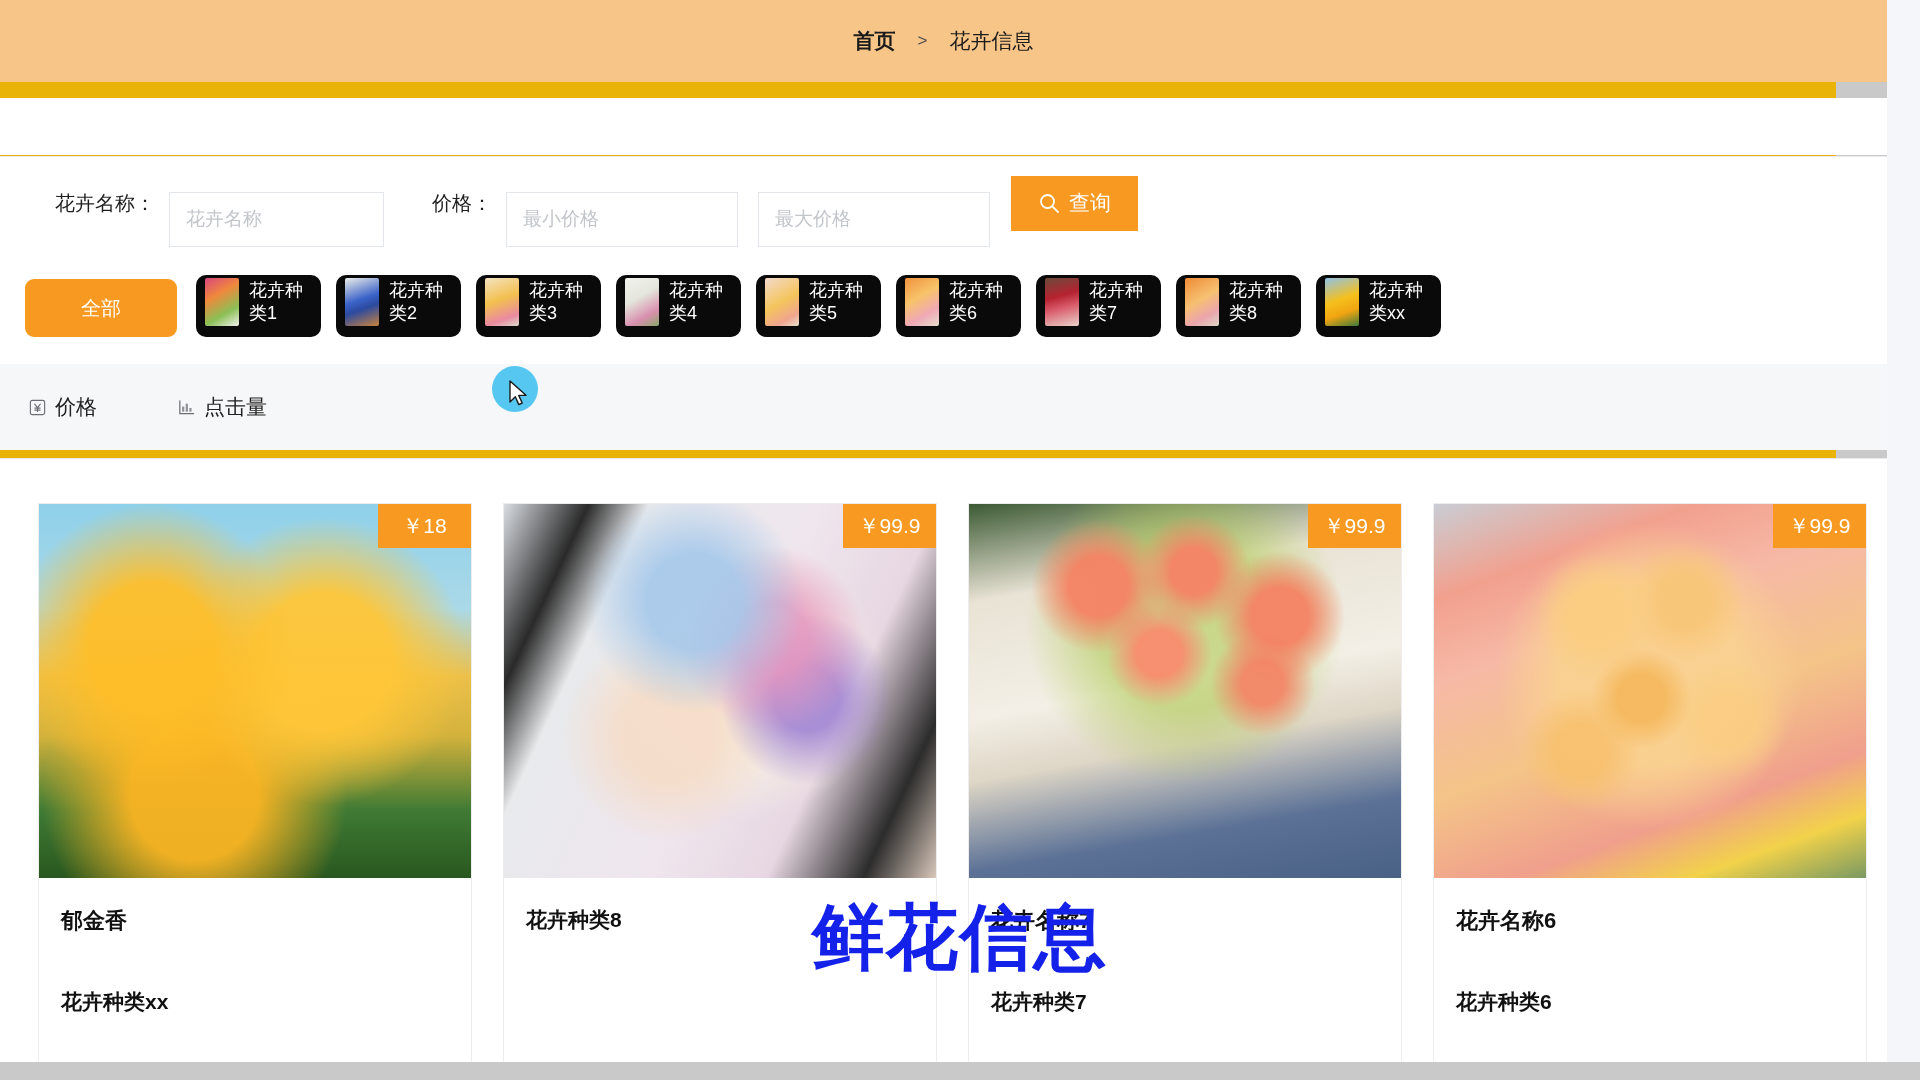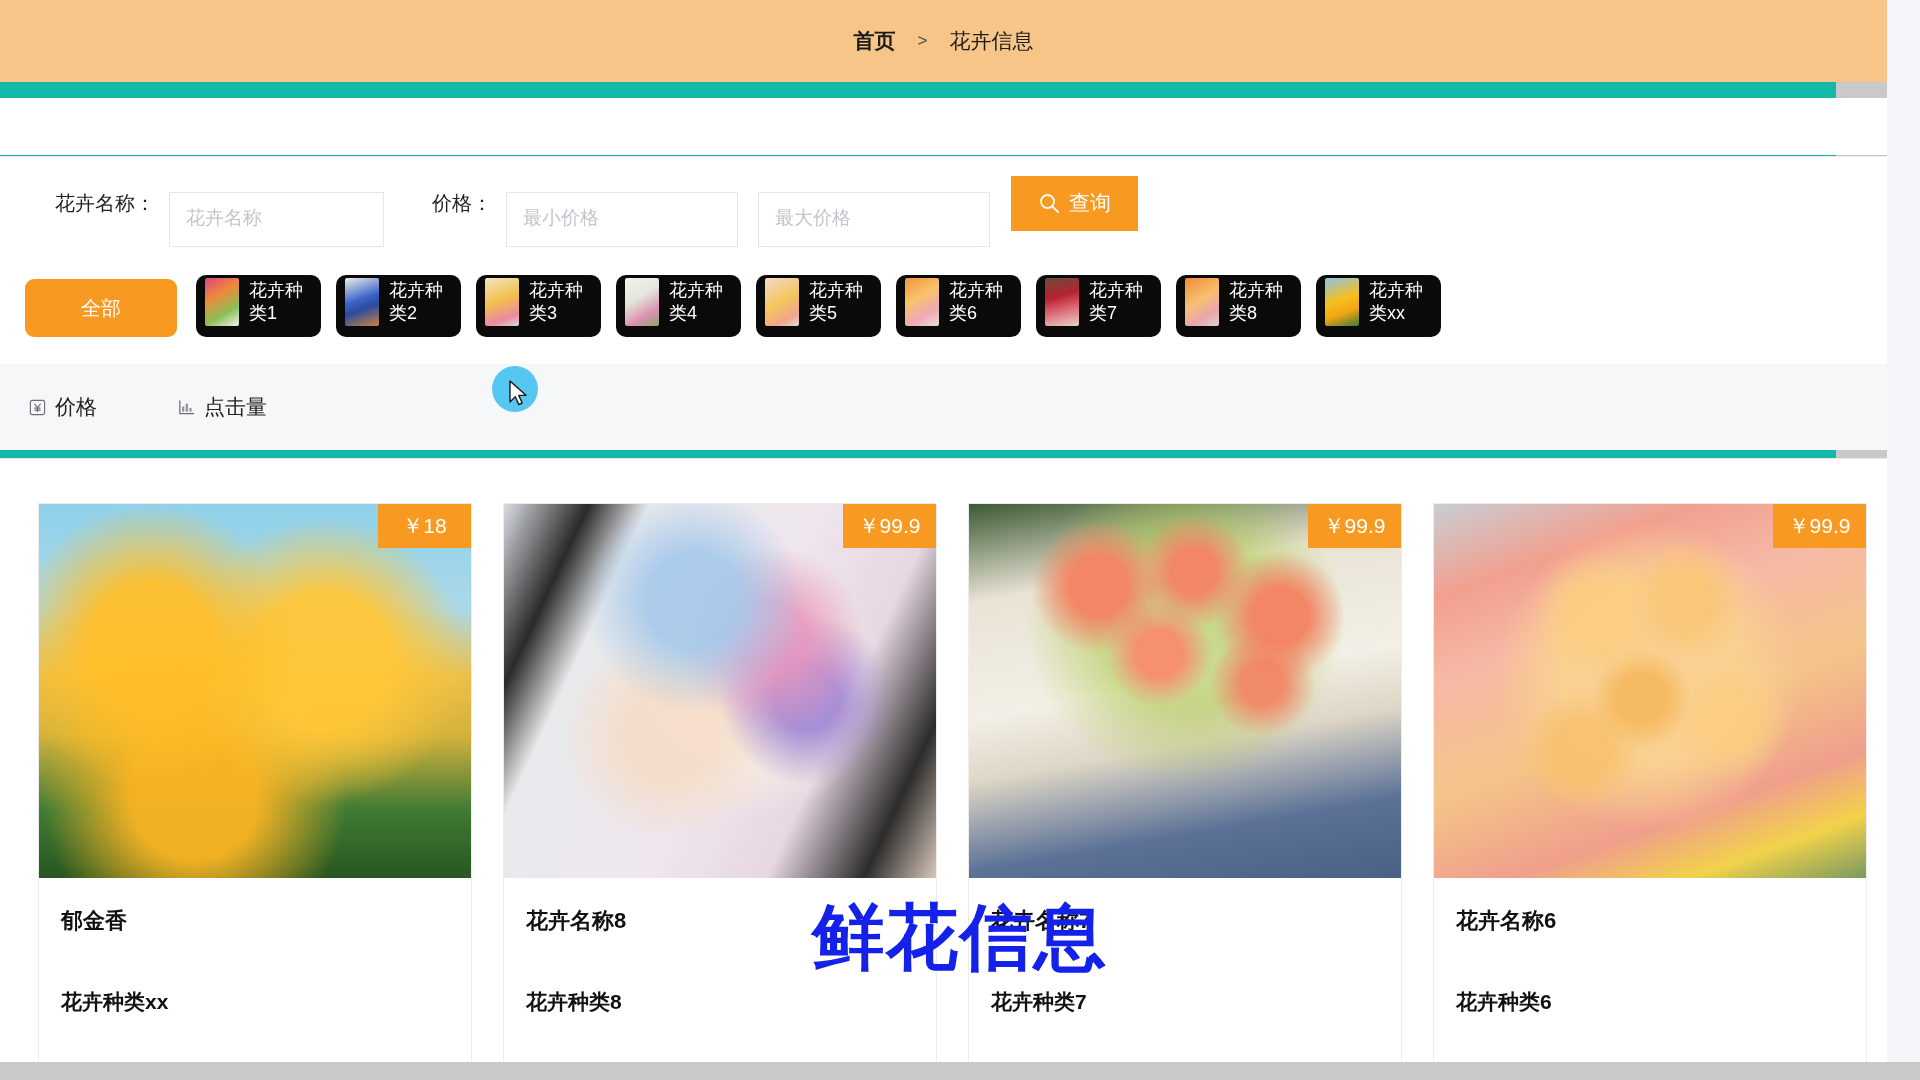--- a/index.html
+++ b/index.html
@@ -5,21 +5,21 @@
   * { box-sizing: border-box; margin: 0; padding: 0; }
   html, body {
     width: 1920px; height: 1080px;
     font-family: "Liberation Sans", "DejaVu Sans", sans-serif;
     background: #c9c9c9;
     overflow: hidden;
   }
   .page {
     position: relative;
     width: 1836px; height: 1080px;
-    background: #14b8a6;
+    background: #eab308;
   }
 
   
   .breadcrumb-bar {
     position: absolute; left: 0; top: 0;
     width: 1887px; height: 82px;
     background: #f8c588;
     display: flex; align-items: center; justify-content: center;
   }
   .breadcrumb { display: flex; align-items: center; gap: 22px; }
@@ -50,21 +50,21 @@
     font-size: 20px; color: #1e1e1e;
     margin-left: 55px; margin-right: 14px;
     white-space: nowrap;
   }
   .field-label.price-label { margin-left: 48px; }
   .text-input {
     height: 55px; width: 215px;
     border: 1px solid #e3e6ea; background: #fff;
     font-size: 19px; color: #333;
     padding: 9px 16px;
-    font-family: Liberation Mono, monospace;
+    font-family: Liberation Sans, sans-serif;
     outline: none;
     margin-top: 32px;
   }
   .text-input::placeholder { color: #c2c5ca; }
   .text-input.price-input { width: 232px; }
   .spacer-sm { width: 20px; }
   .search-btn {
     height: 55px; width: 127px;
     margin-left: 21px;
     background: #f89a22; border: none; cursor: pointer;
@@ -343,21 +343,20 @@
       <div class="card-img" style="background-image:
              radial-gradient(circle at 44% 26%, rgba(165,200,235,.9) 0 13%, rgba(255,255,255,0) 30%),
              radial-gradient(circle at 62% 36%, rgba(230,150,190,.85) 0 10%, rgba(255,255,255,0) 26%),
              radial-gradient(circle at 70% 52%, rgba(150,120,210,.8) 0 9%, rgba(255,255,255,0) 24%),
              radial-gradient(circle at 38% 62%, rgba(245,220,200,.9) 0 13%, rgba(255,255,255,0) 30%),
              radial-gradient(circle at 55% 46%, rgba(248,240,225,.95) 0 22%, rgba(255,255,255,0) 46%),
              linear-gradient(115deg,#d9dde2 0%,#2a2a2a 14%,#e8eaec 24%,#efe6ee 52%,#e7d7e2 72%,#2c2c2c 88%,#d8c7ba 100%);">
         <div class="price-badge">￥99.9</div>
       </div>
       <div class="card-body">
-        <div class="card-title">花卉名称8</div>
         <div class="card-cat">花卉种类8</div>
       </div>
       <div class="card-stats">
         <span class="stat">
           <span>
             <svg width="19" height="19" viewBox="0 0 20 20" fill="none" stroke="#9a9da2" stroke-width="1.2" stroke-linejoin="round">
               <path d="M10 2.4 L12.3 7.4 L17.7 8 L13.7 11.7 L14.8 17 L10 14.3 L5.2 17 L6.3 11.7 L2.3 8 L7.7 7.4 Z"></path>
             </svg>
           </span>
           <span>8</span>

